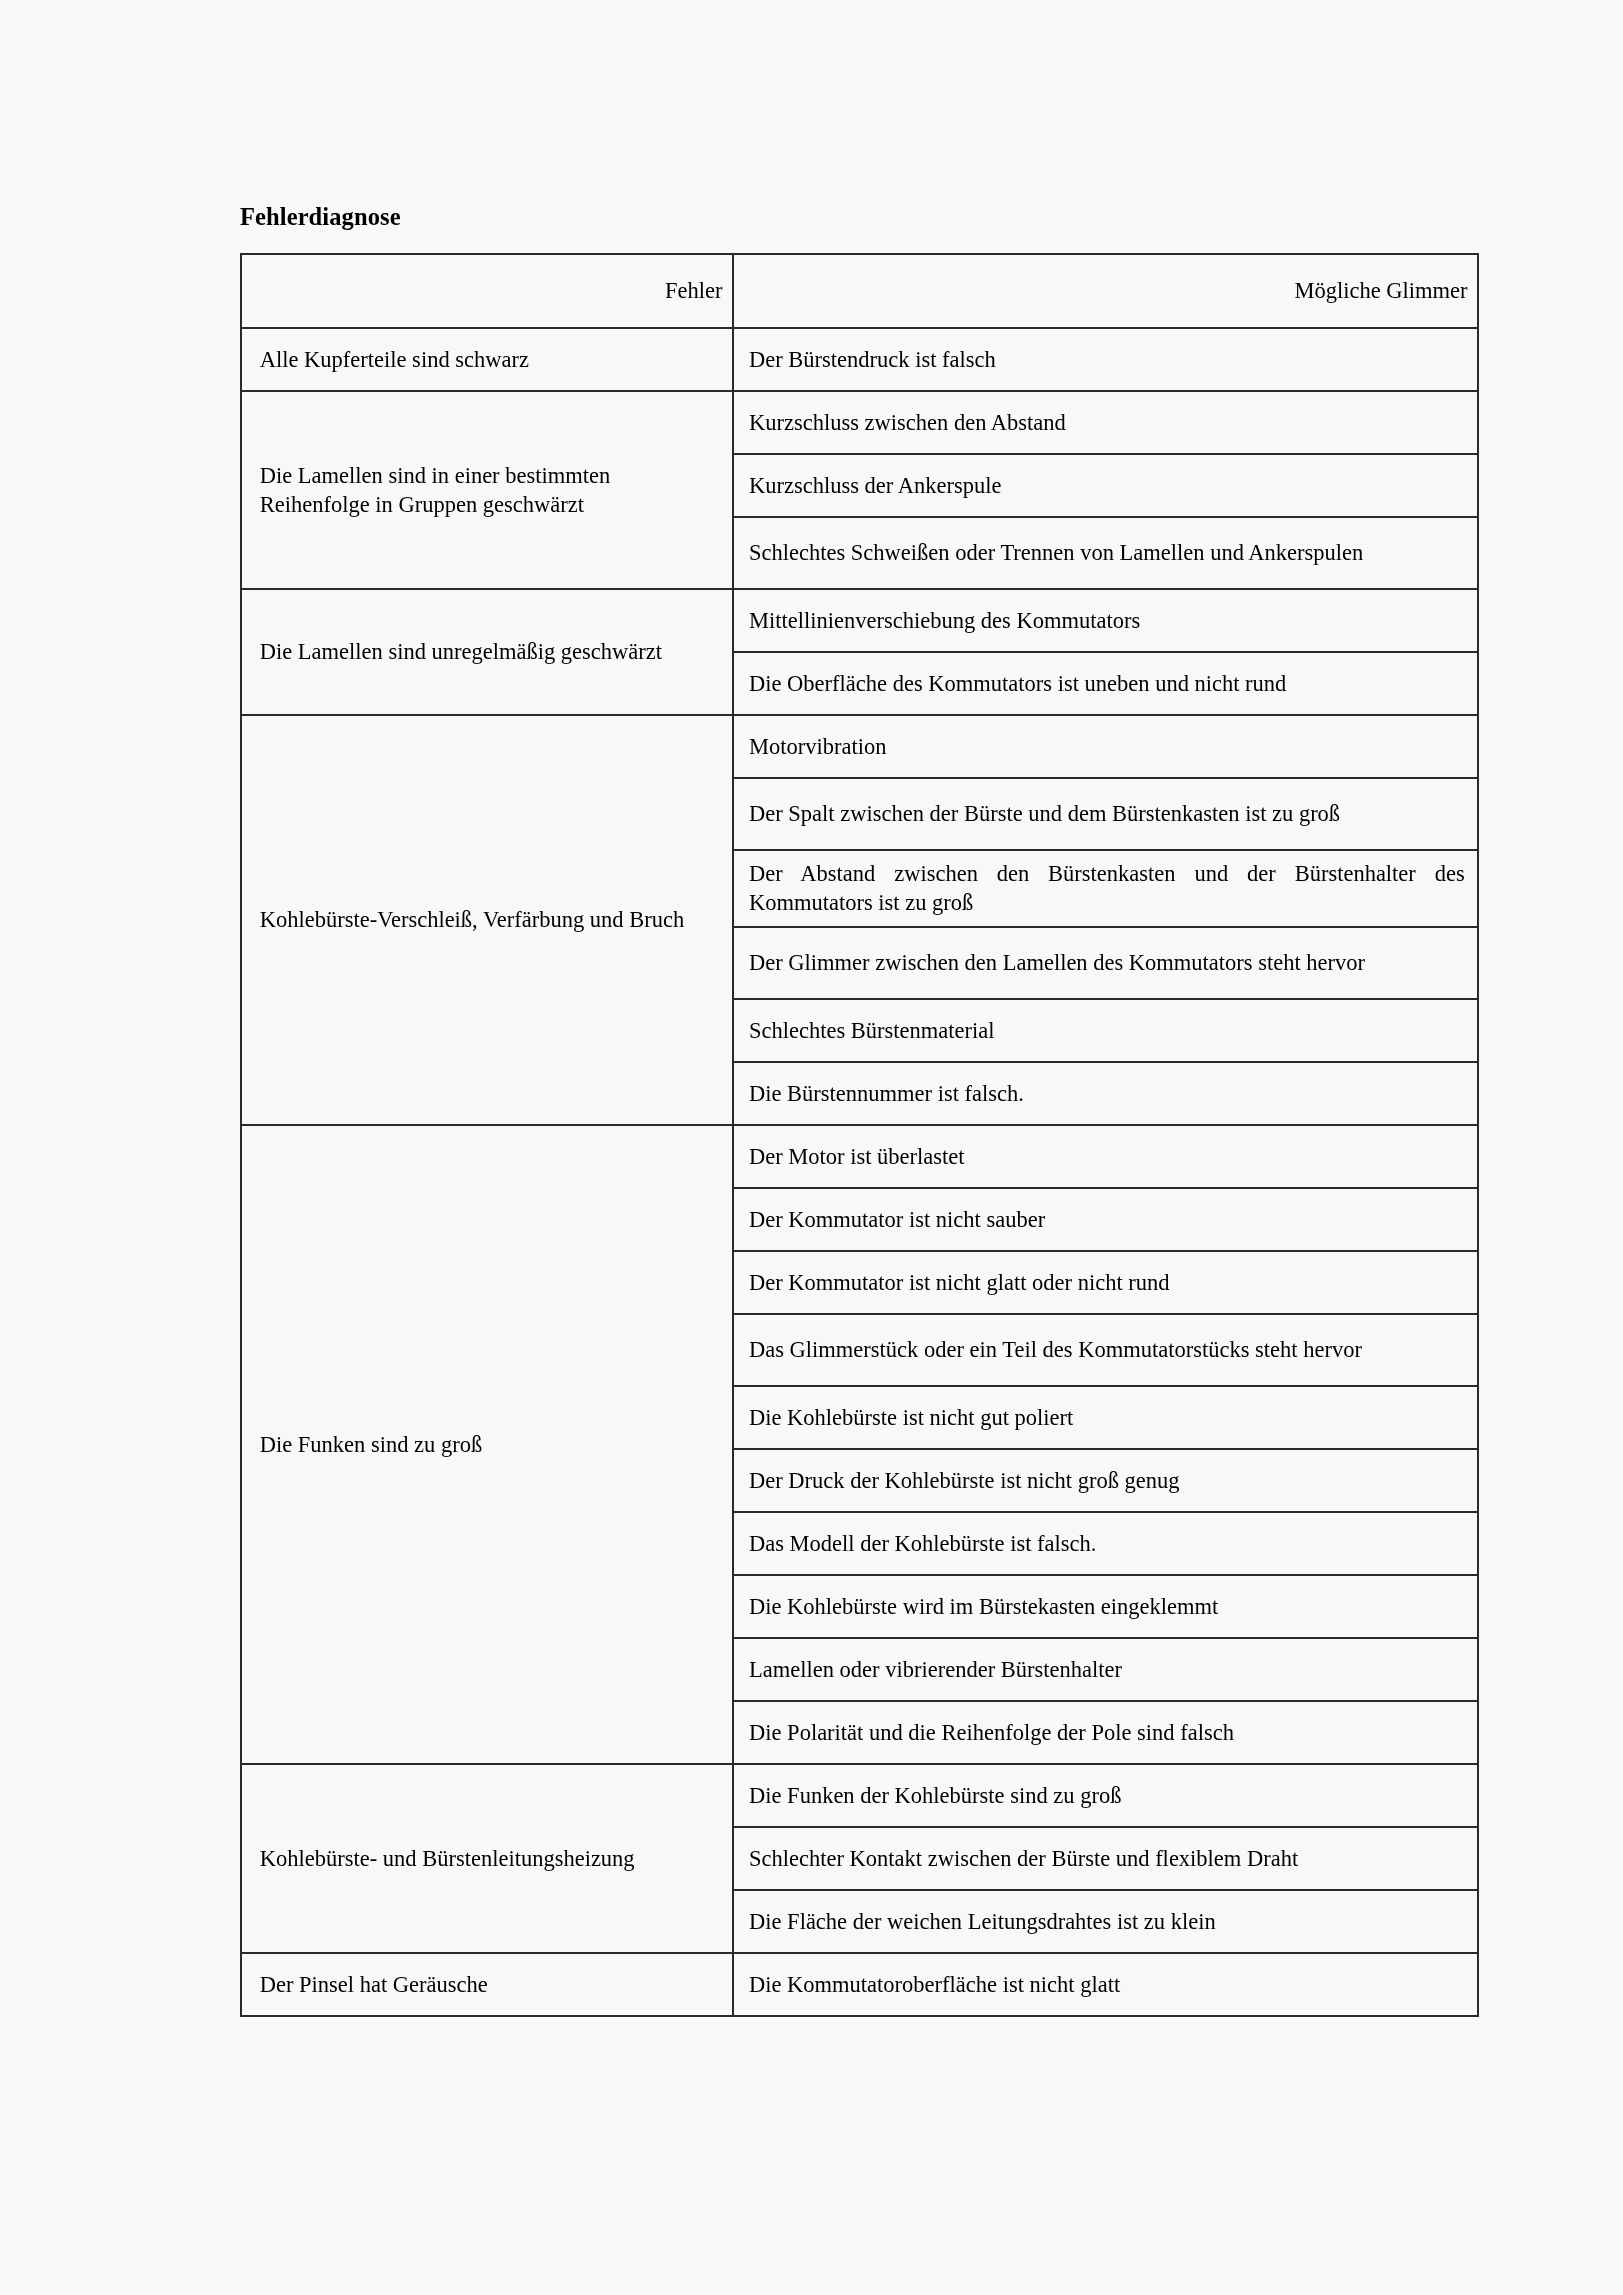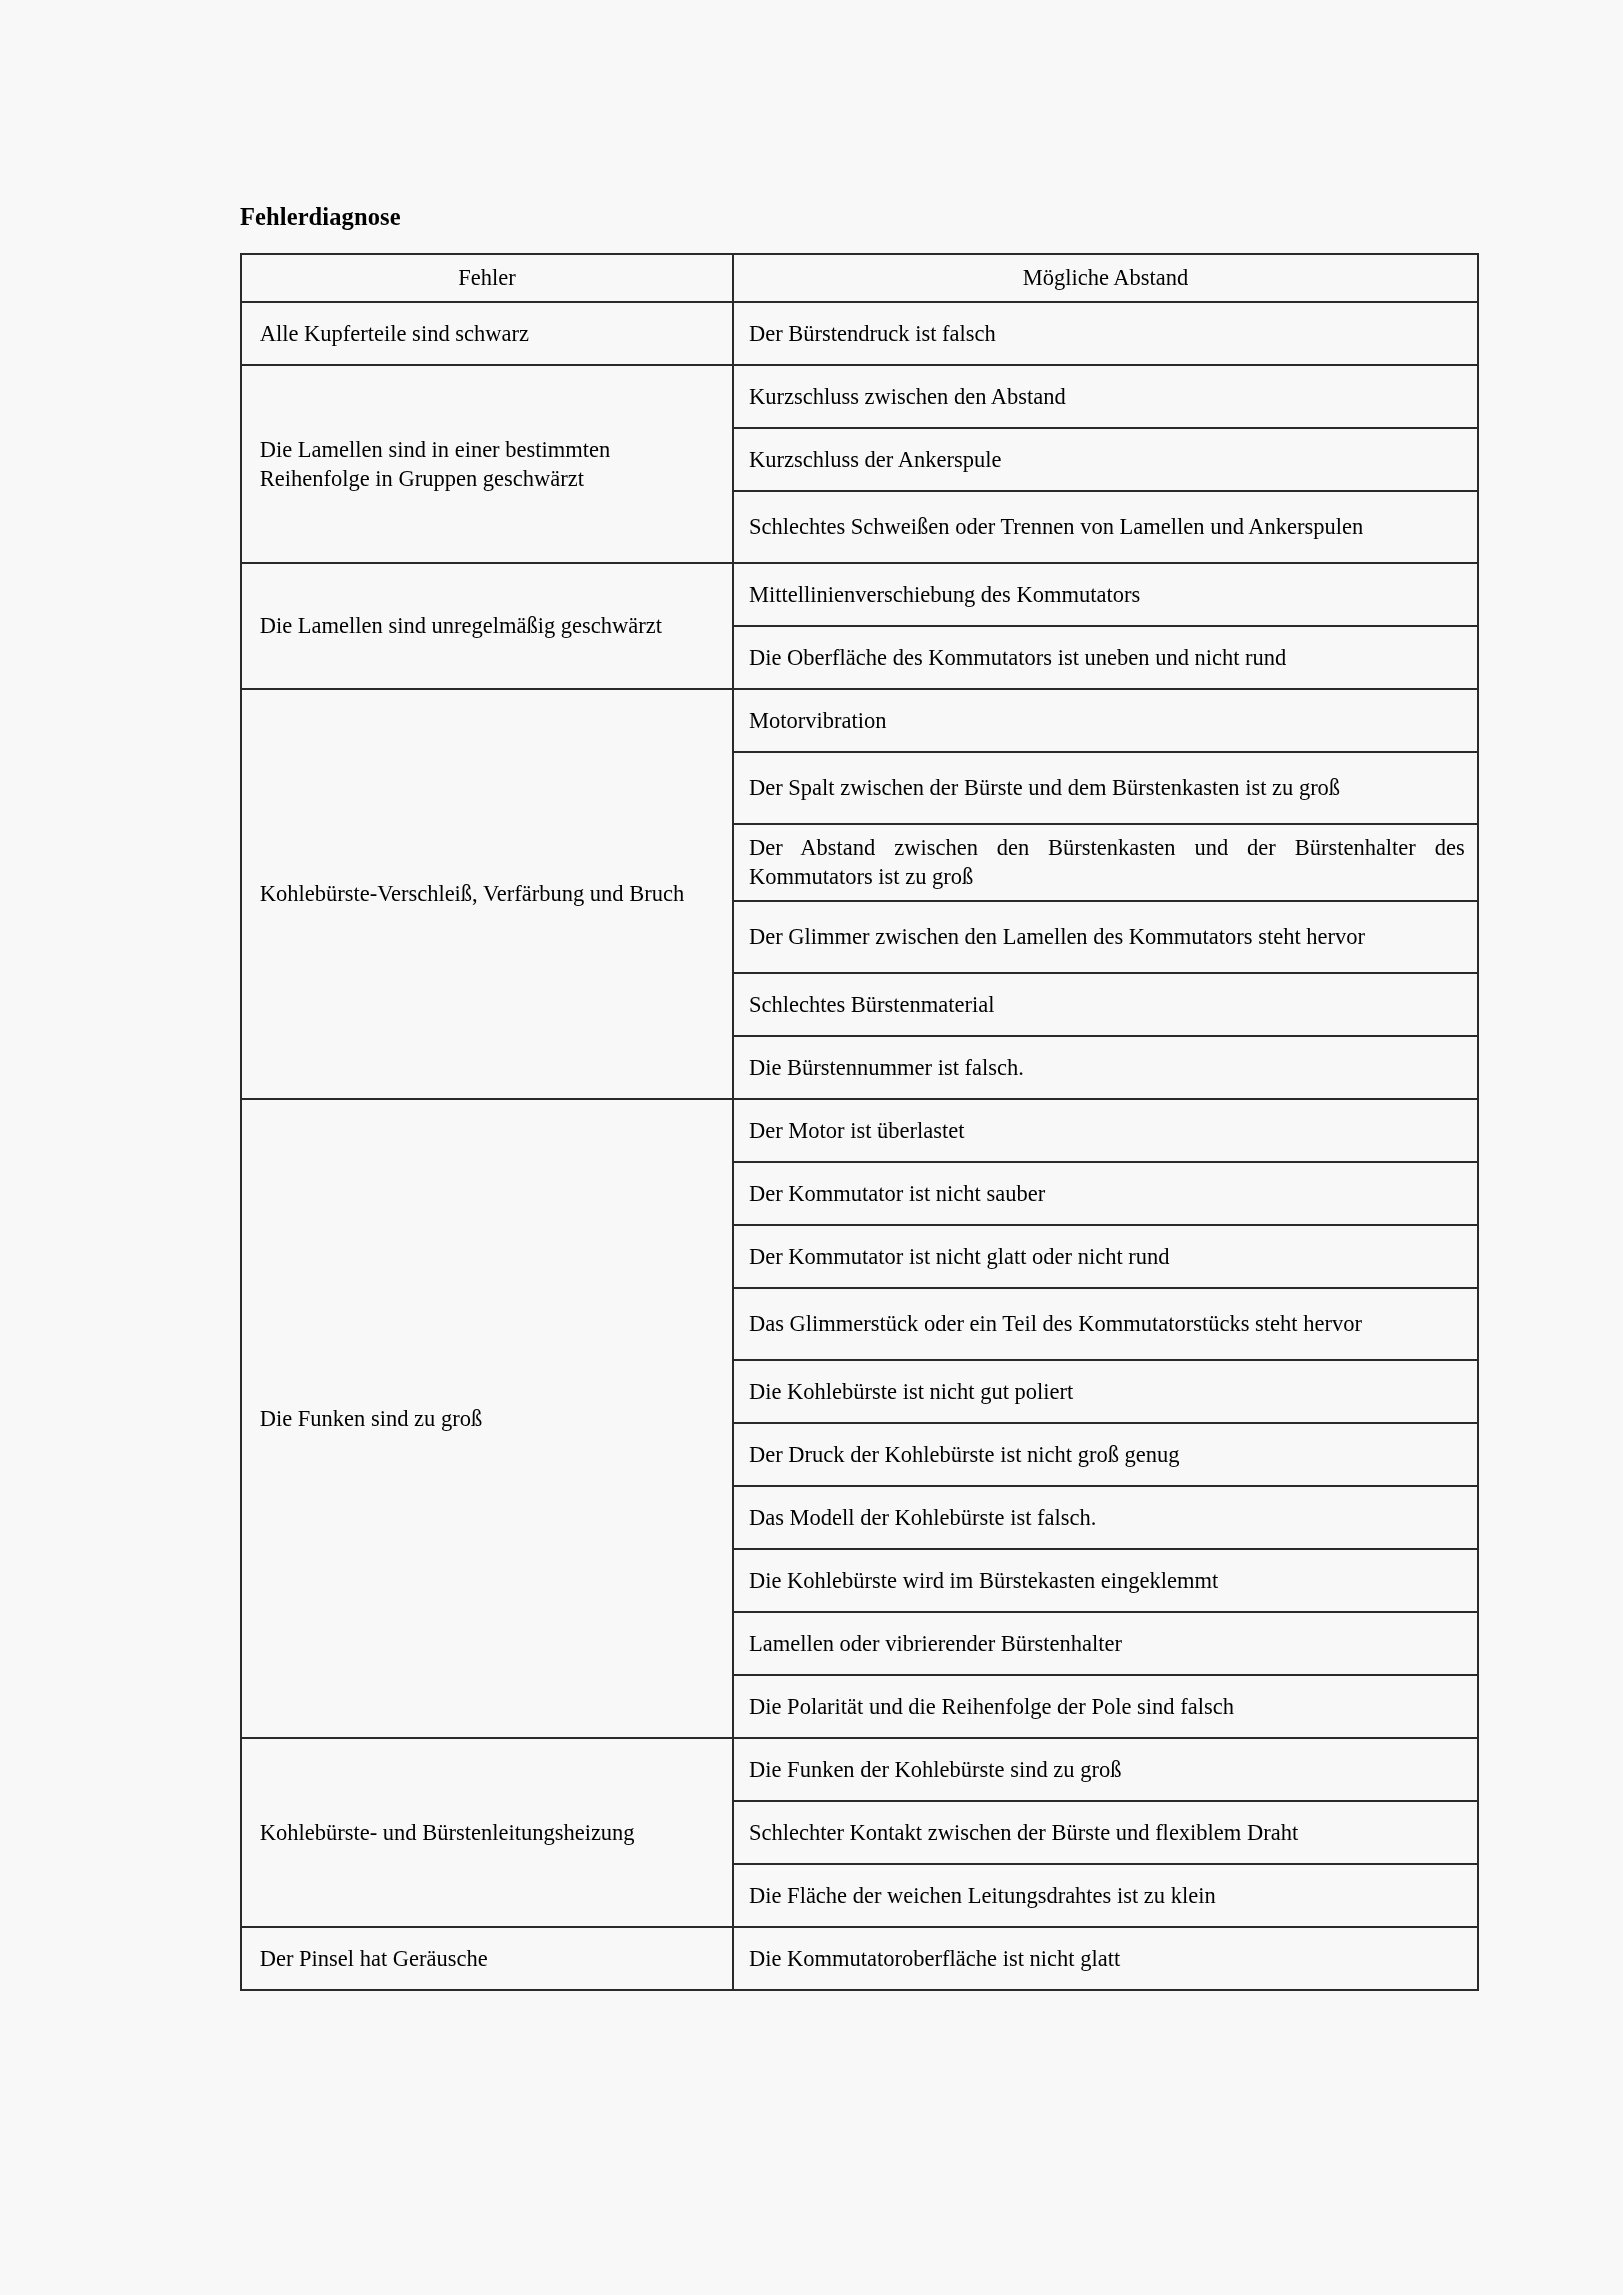--- a/index.html
+++ b/index.html
@@ -49,24 +49,24 @@
     line-height: 1.30;
     font-weight: normal;
     vertical-align: middle;
     box-sizing: border-box;
   }
 
   col.col-fault  { width: 492px; }
   col.col-cause  { width: 745px; }
 
   .th-cell {
-    text-align: center;
+    text-align: right;
     font-weight: bold;
     font-size: 24px;
-    height: 48px;
+    height: 74px;
     padding: 6.8px 9.5px;
   }
 
   .fault-cell {
     text-align: left;
     padding: 8.2px 17.7px;
   }
 
   .cause-cell {
     text-align: justify;
@@ -101,21 +101,21 @@
   <div class="page-heading">Fehlerdiagnose</div>
 
   <table class="diagnosis-table">
     <colgroup>
       <col class="col-fault">
       <col class="col-cause">
     </colgroup>
     <thead>
       <tr>
         <th class="th-cell">Fehler</th>
-        <th class="th-cell">Mögliche Abstand</th>
+        <th class="th-cell">Mögliche Glimmer</th>
       </tr>
     </thead>
     <tbody id="table-body">
         <tr>
           <td class="fault-cell" rowspan="1">Alle Kupferteile sind schwarz</td>
           <td class="cause-cell single h1">Der Bürstendruck ist falsch</td>
         </tr>
         <tr>
           <td class="fault-cell" rowspan="3">Die Lamellen sind in einer bestimmten Reihenfolge in Gruppen geschwärzt</td>
           <td class="cause-cell single h1">Kurzschluss zwischen den Abstand</td>

